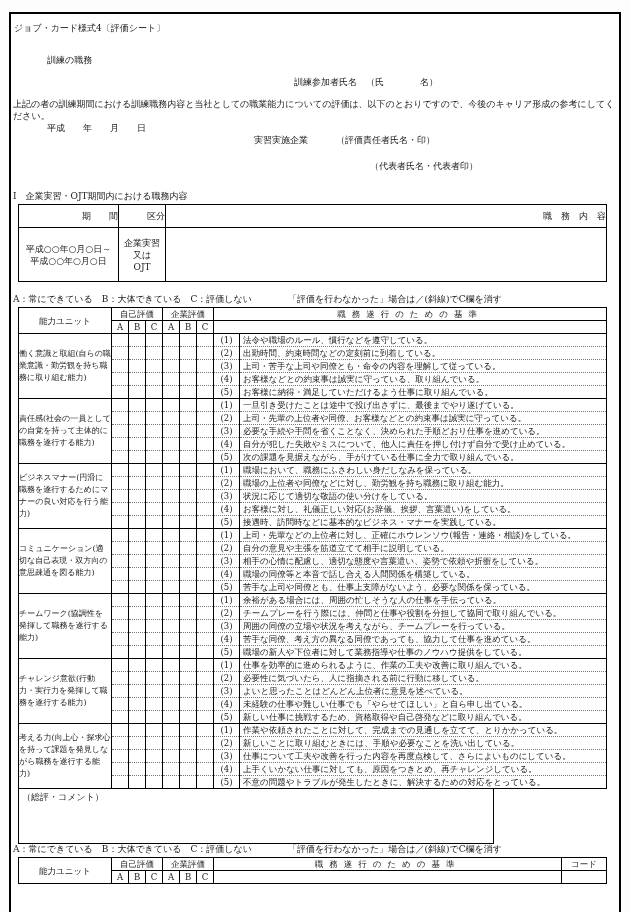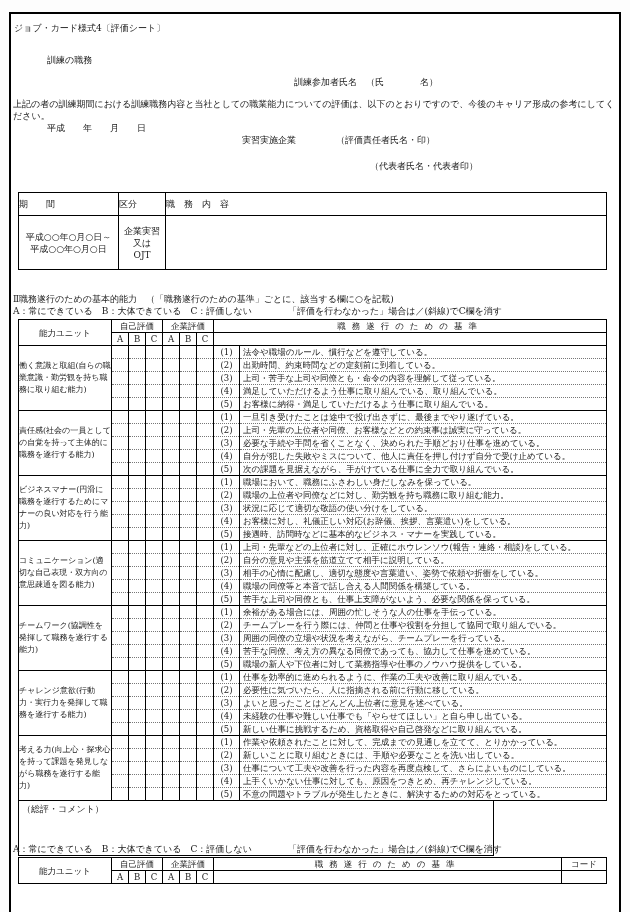--- a/index.html
+++ b/index.html
@@ -16,21 +16,21 @@
   .fs9{font-size:9px;line-height:12px;}
   .sec-block{position:absolute;left:2px;width:602px;}
   .sec-head{font-size:9px;line-height:12px;white-space:nowrap;}
   .legend{font-size:9px;line-height:12px;white-space:nowrap;}
   table{border-collapse:collapse;table-layout:fixed;margin-left:5px;}
   td,th{padding:0;font-weight:normal;box-sizing:border-box;}
 
   
   .t1{width:588px;border:1.5px solid #000;}
   .t1 th,.t1 td{border:1px solid #000;font-size:9px;}
-  .t1 thead th{height:23px;text-align:left;}
+  .t1 thead th{height:23px;text-align:right;}
   .t1 tbody td{height:54px;text-align:center;vertical-align:middle;line-height:12px;}
   .t1 .job-content{text-align:left;vertical-align:top;}
 
   
   .teval{width:588px;border:1.5px solid #000;}
   .teval td,.teval th{border-left:1px solid #000;border-bottom:1px solid #000;font-size:8.5px;}
   .teval th{text-align:center;height:12px;line-height:12px;}
   .teval .hd-crit{letter-spacing:6px;}
   .teval td.unit-name{
     font-size:8px;line-height:12px;text-align:left;vertical-align:middle;
@@ -52,25 +52,26 @@
 </head>
 <body>
 
 <div class="page">
 
   <div class="abs fs9" style="left:3px;top:8px;">ジョブ・カード様式4〔評価シート〕</div>
   <div class="abs fs9" style="left:36px;top:40px;">訓練の職務</div>
   <div class="abs fs9" style="left:283px;top:62px;">訓練参加者氏名　（氏　　　　名）</div>
   <div class="abs fs9" style="left:2px;top:84px;width:602px;white-space:normal;">上記の者の訓練期間における訓練職務内容と当社としての職業能力についての評価は、以下のとおりですので、今後のキャリア形成の参考にしてください。</div>
   <div class="abs fs9" style="left:36px;top:108px;">平成　　年　　月　　日</div>
-  <div class="abs fs9" style="left:231px;top:120px;">実習実施企業</div>
+  <div class="abs fs9" style="left:243px;top:120px;">実習実施企業</div>
   <div class="abs fs9" style="left:325px;top:120px;">（評価責任者氏名・印）</div>
   <div class="abs fs9" style="left:325px;top:146px;margin-left:34px;">（代表者氏名・代表者印）</div>
 
   <div class="sec-block" style="top:176px;">
+    <div class="sec-head">Ⅰ　企業実習・OJT期間内における職務内容</div>
     <table class="t1" style="margin-top:2px;">
       <colgroup>
           <col style="width:100px">
           <col style="width:47px">
           <col style="width:441px">
         </colgroup>
       <thead>
         <tr>
           <th>期　　間</th>
           <th>区分</th>
@@ -88,21 +89,20 @@
             <div>又は</div>
             <div>OJT</div>
           </td>
           <td class="job-content"></td>
         </tr>
       </tbody>
     </table>
   </div>
 
   <div class="sec-block" style="top:279px;">
-    <div class="sec-head">Ⅱ職務遂行のための基本的能力　（「職務遂行のための基準」ごとに、該当する欄に○を記載)</div>
     <div class="legend">A：常にできている　B：大体できている　C：評価しない　　　　「評価を行わなかった」場合は／(斜線)でC欄を消す</div>
     <table class="teval" id="basic-eval-table" style="margin-top:2px;">
       <colgroup>
         <col style="width:93px">
         <col style="width:17px">
           <col style="width:17px">
           <col style="width:17px">
         <col style="width:17px">
           <col style="width:17px">
           <col style="width:17px">
@@ -159,21 +159,21 @@
             <td class="crit dotb">上司・苦手な上司や同僚とも・命令の内容を理解して従っている。</td>
           </tr>
           <tr class="row-inner">
             <td class="mark dotb"></td>
             <td class="mark dotb"></td>
             <td class="mark dotb"></td>
             <td class="mark dotb"></td>
             <td class="mark dotb"></td>
             <td class="mark dotb"></td>
             <td class="no dotb">(4)</td>
-            <td class="crit dotb">満足していただけるよう仕事に取り組んでいる、取り組んでいる。</td>
+            <td class="crit dotb">お客様などとの約束事は誠実に守っている、取り組んでいる。</td>
           </tr>
           <tr class="row-last">
             <td class="mark dotb"></td>
             <td class="mark dotb"></td>
             <td class="mark dotb"></td>
             <td class="mark dotb"></td>
             <td class="mark dotb"></td>
             <td class="mark dotb"></td>
             <td class="no dotb">(5)</td>
             <td class="crit dotb">お客様に納得・満足していただけるよう仕事に取り組んでいる。</td>

